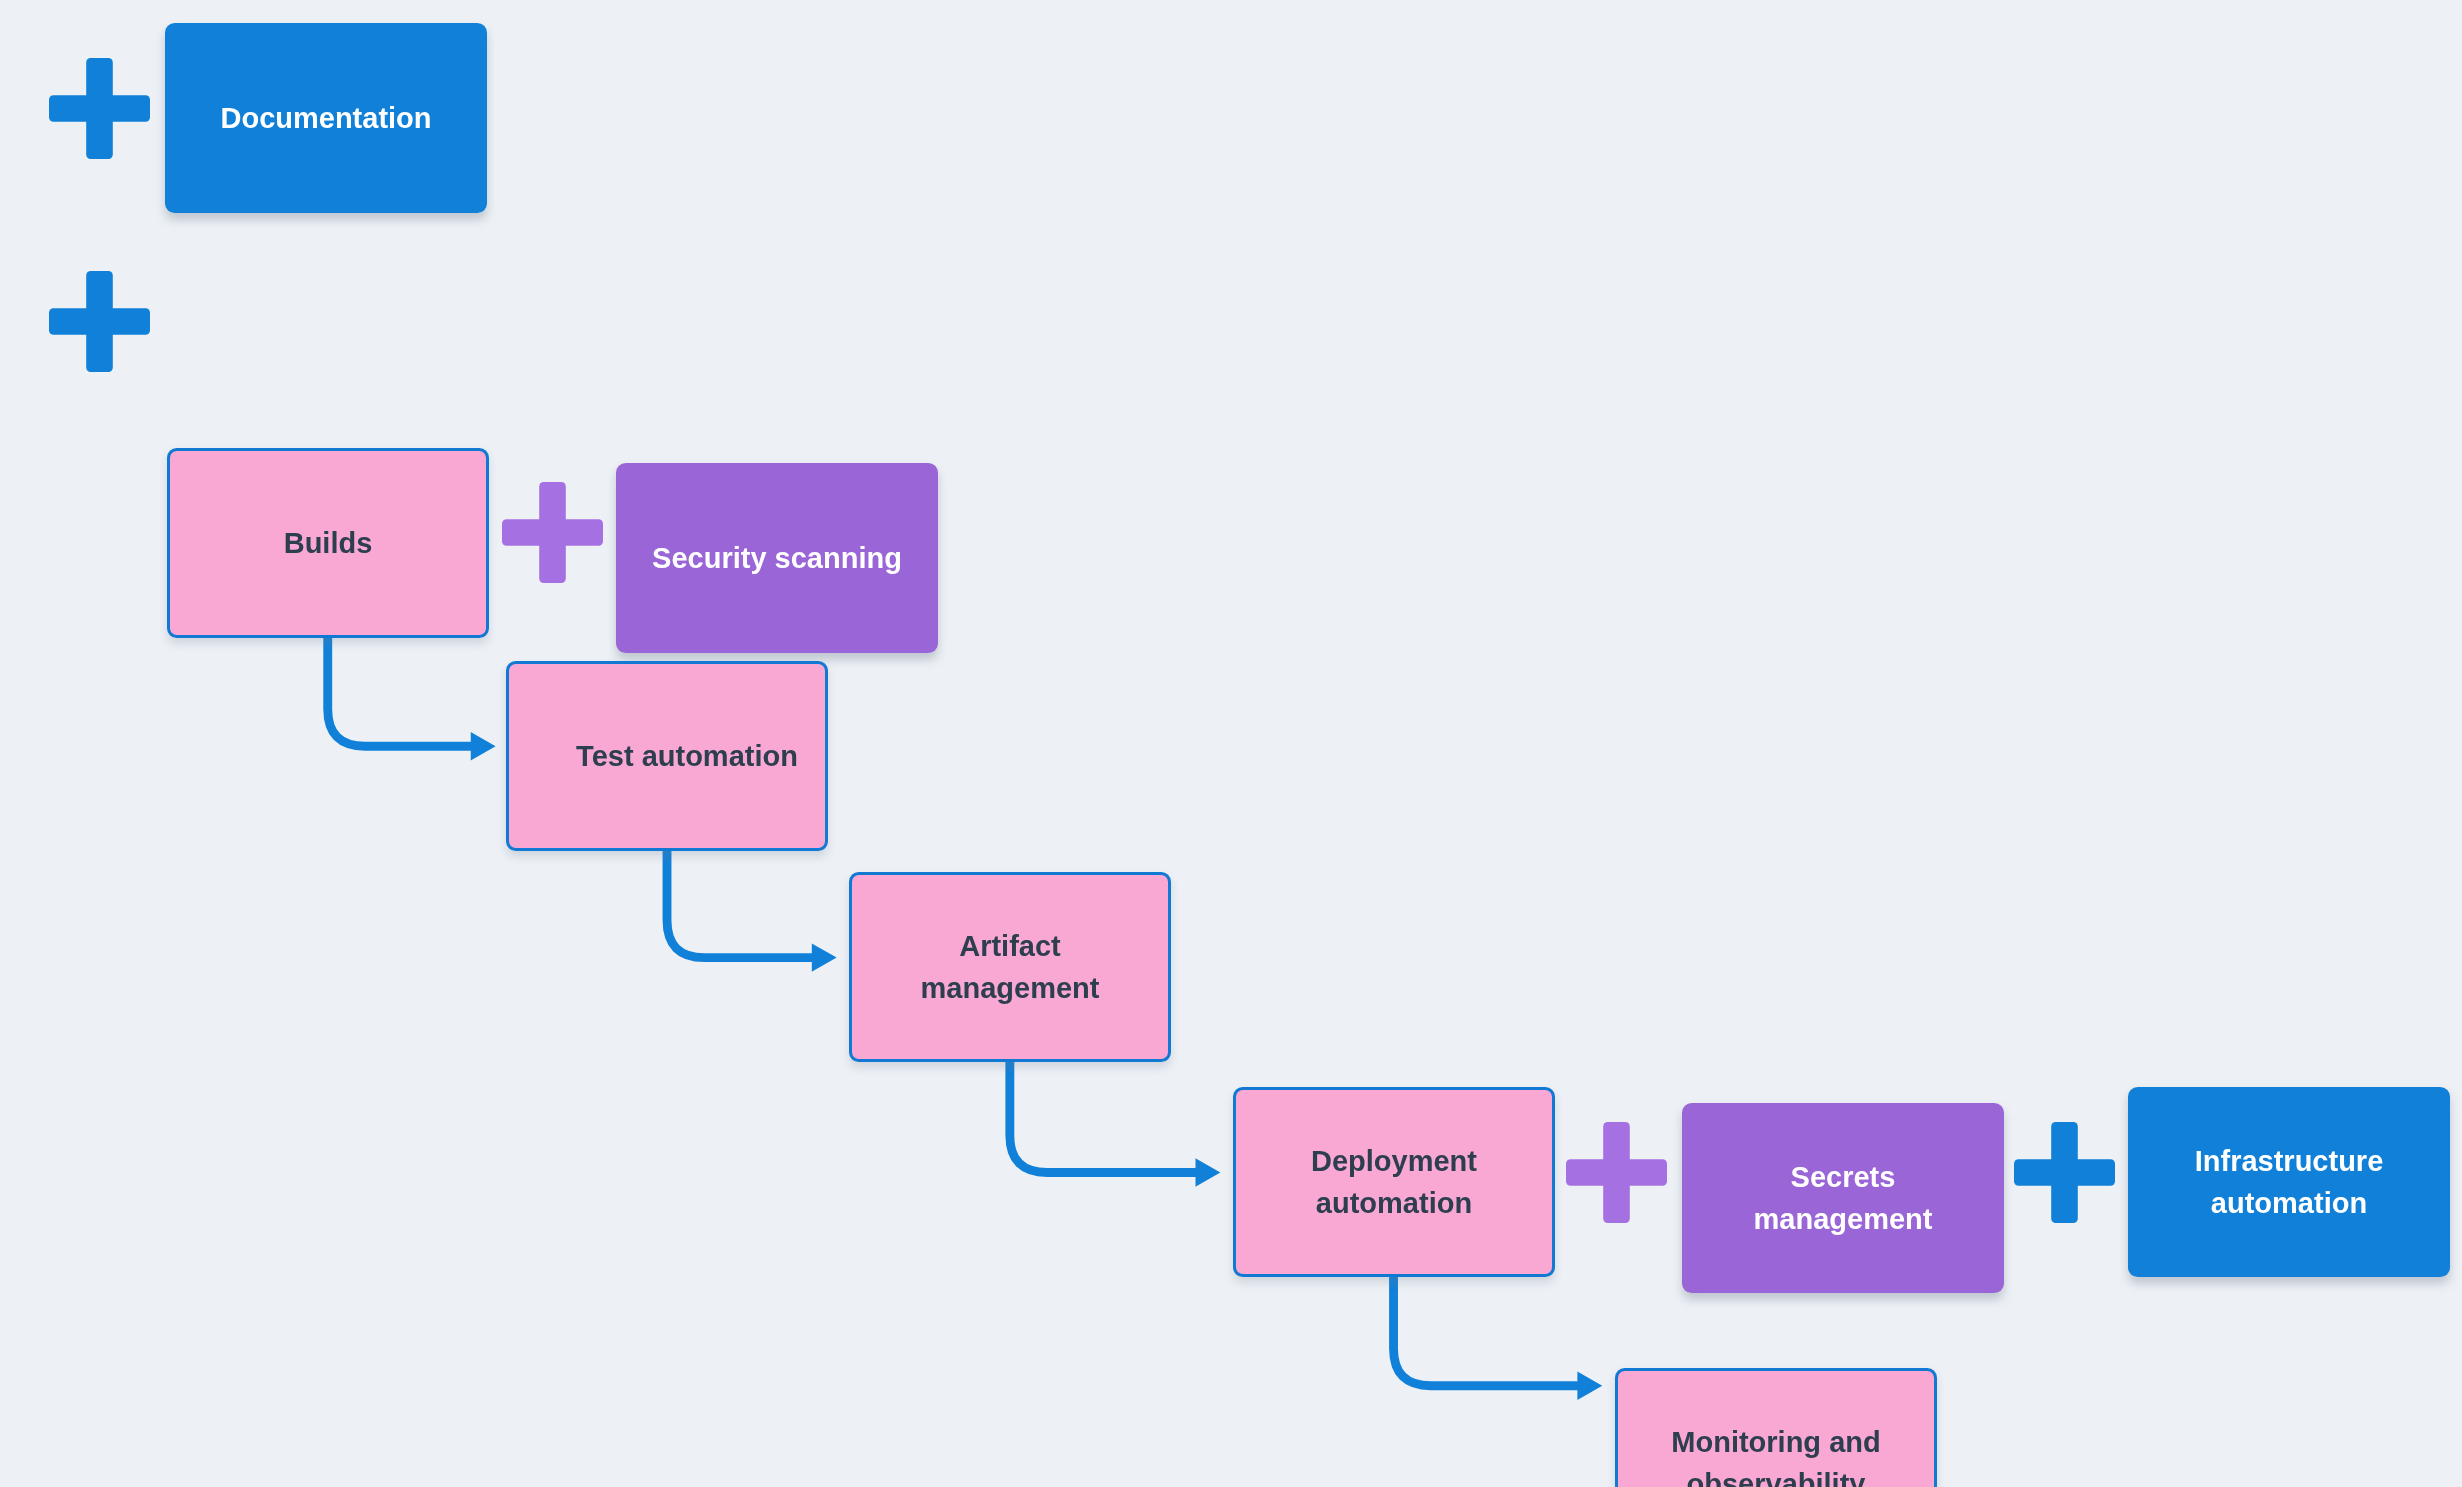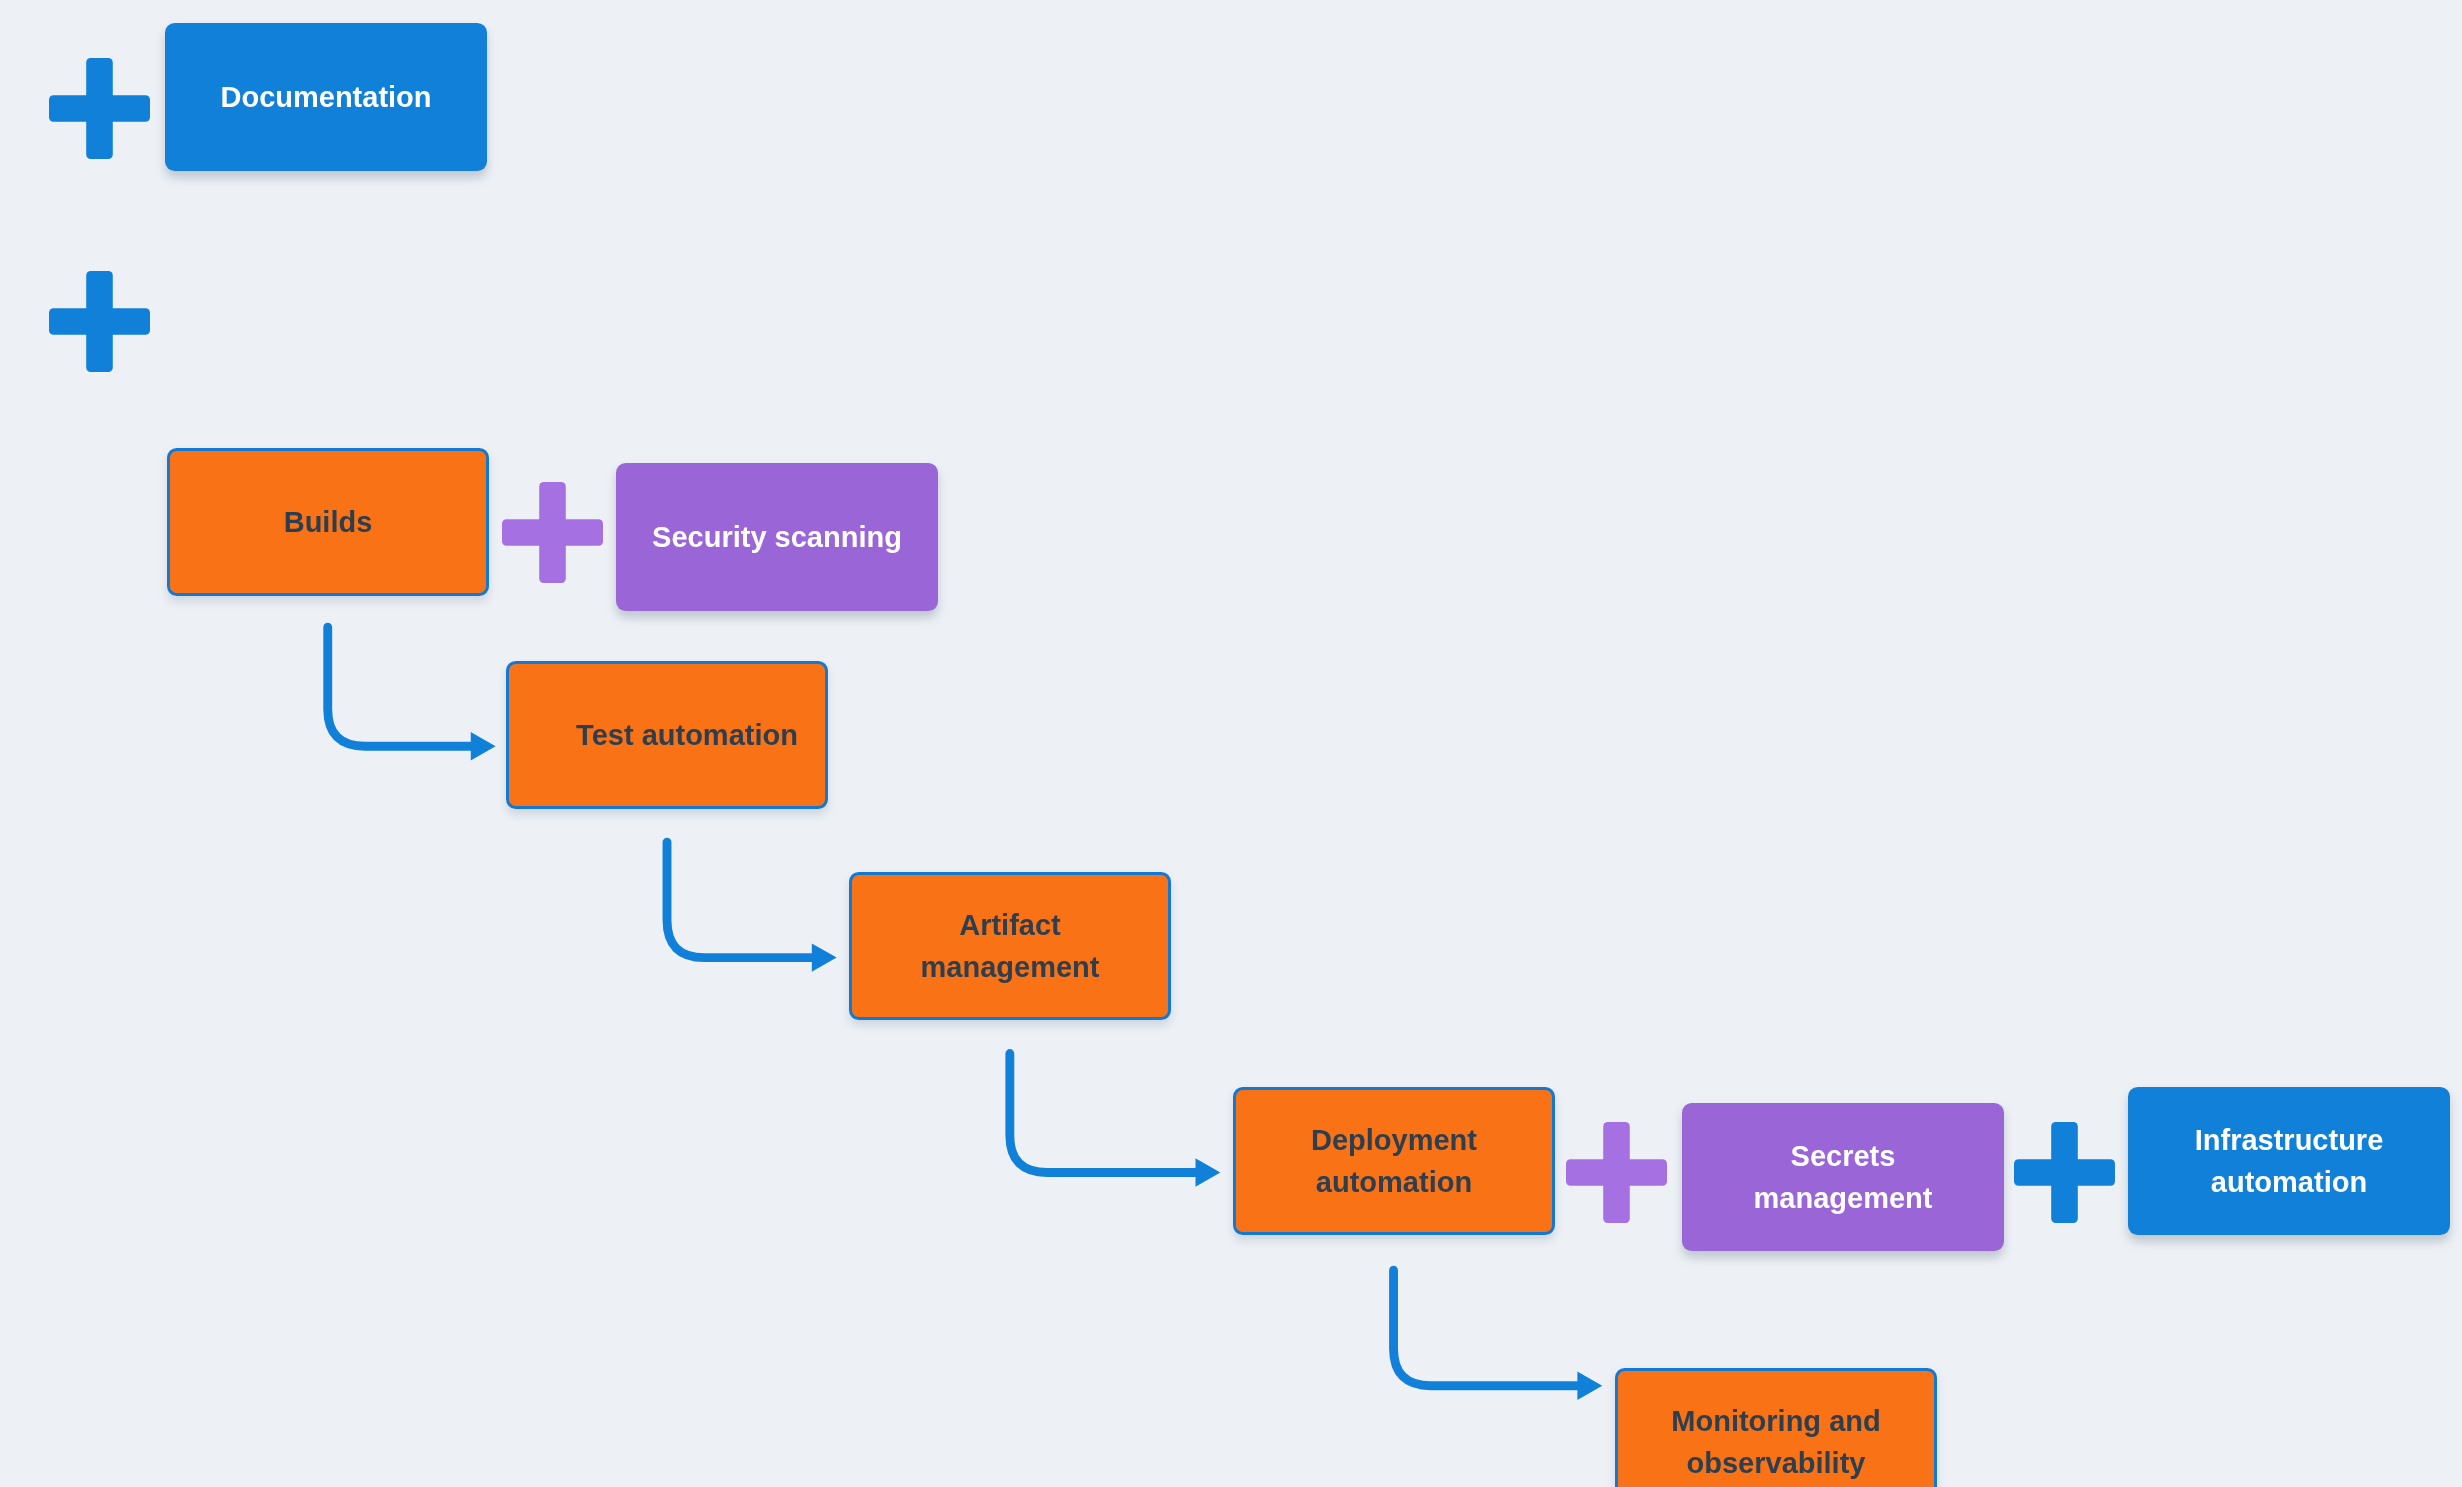--- a/index.html
+++ b/index.html
@@ -5,31 +5,31 @@
   html,body{margin:0;padding:0;}
   .canvas{
     position:relative;
     width:2462px;height:1488px;
     background:#edf1f6;
     overflow:hidden;
     font-family:"Liberation Sans",sans-serif;
   }
   .node{
     position:absolute;
-    width:322px;height:148px;
+    width:322px;height:190px;
     box-sizing:border-box;
     display:flex;align-items:center;justify-content:center;
     text-align:center;
     white-space:pre-line;
     font-weight:700;font-size:29px;line-height:1.45;
     border-radius:9.8px;
   }
   .solid-blue{background:#1180d8;color:#ffffff;box-shadow:0 6.2px 9.8px rgba(108,124,141,.35);}
   .solid-purple{background:#9a65d6;color:#ffffff;box-shadow:0 6.2px 9.8px rgba(108,124,141,.35);}
-  .outlined-light{background:#f97316;border:3.6px solid #1179d3;color:#2d3e4f;box-shadow:0 5.3px 9px rgba(108,124,141,.22);}
+  .outlined-light{background:#f9a8d4;border:3.6px solid #1179d3;color:#2d3e4f;box-shadow:0 5.3px 9px rgba(108,124,141,.22);}
   .plus{position:absolute;width:101px;height:101px;}
   .plus svg{display:block;width:100%;height:100%;}
   .plus-blue rect{fill:#1180d8;}
   .plus-purple rect{fill:#a571e2;}
   .arrow-layer{position:absolute;left:0;top:0;width:2462px;height:1488px;}
   .arrow-layer path{stroke:#1180d8;stroke-width:10;fill:none;stroke-linecap:round;}
   .arrow-layer polygon{fill:#1180d8;}
 </style>
 </head>
 <body>

